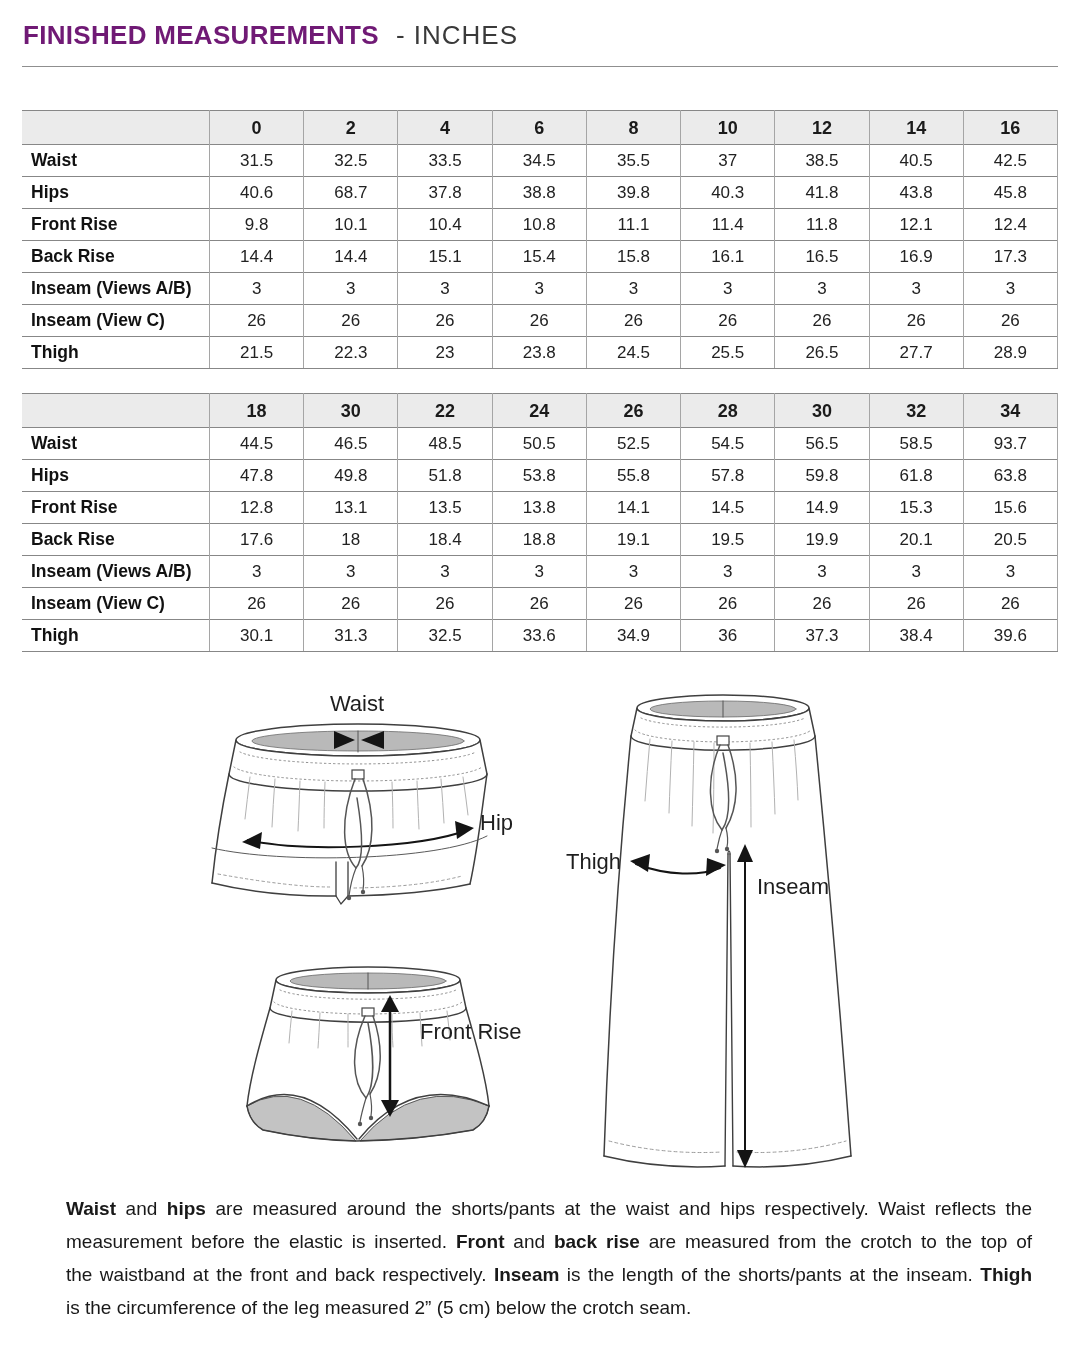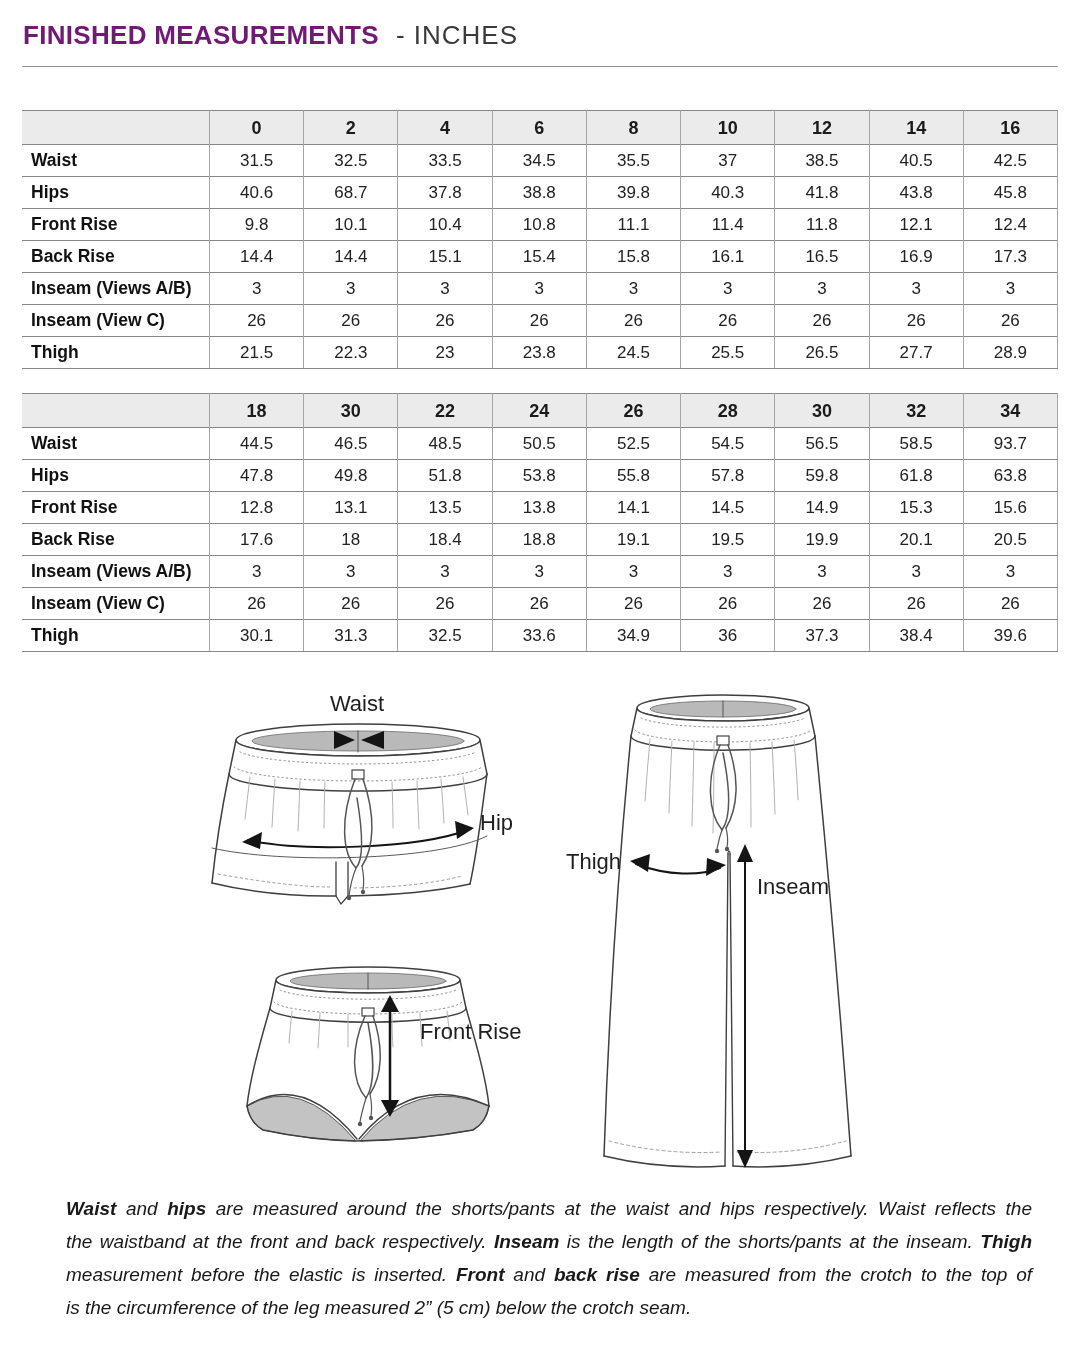--- a/index.html
+++ b/index.html
@@ -15,21 +15,21 @@
   .size-table th{background:#ebebeb;font-weight:700;height:33px;font-size:18px;color:#1a1a1a;}
   .size-table td{height:31px;font-size:17px;text-align:center;color:#222;font-weight:400;}
   .size-table td.rowlabel{text-align:left;padding-left:9px;font-weight:700;font-size:17.5px;color:#111;}
   .size-table th.rowlabel-col{width:187px;}
   .size-table tbody tr:last-child td{border-bottom:1px solid #878787;}
   #tbl-a{top:110px;}
   #tbl-b{top:393px;}
   .diagrams{position:absolute;left:0;top:678px;}
   .diagrams text{font-family:"Liberation Sans","DejaVu Sans",sans-serif;font-size:22px;fill:#1e1e1e;}
   .notes{position:absolute;left:66px;top:1192px;width:966px;font-size:19px;line-height:33px;color:#191919;}
-  .note-line{text-align:justify;text-align-last:justify;font-style:italic;}
+  .note-line{text-align:justify;text-align-last:justify;}
   .note-line:last-child{text-align-last:left;}
   .note-line b{font-weight:700;}
 </style>
 </head>
 <body>
 
 <div class="page">
 
   <div class="title">
     <span class="t-bold">FINISHED MEASUREMENTS</span><span class="t-light">- INCHES</span>
@@ -363,18 +363,18 @@
         <polygon points="745,166 737,184 753,184" fill="#141414"></polygon>
         <polygon points="745,490 737,472 753,472" fill="#141414"></polygon>
       </g>
       <text x="566" y="191" text-anchor="start">Thigh</text>
       <text x="757" y="216" text-anchor="start">Inseam</text>
     </g>
   </svg>
 
   <div class="notes">
       <div class="note-line"><b>Waist</b><span> and </span><b>hips</b><span> are measured around the shorts/pants at the waist and hips respectively. Waist reflects the</span></div>
+      <div class="note-line"><span>measurement before the elastic is inserted. </span><b>Front</b><span> and </span><b>back rise</b><span> are measured from the crotch to the top of</span></div>
       <div class="note-line"><span>the waistband at the front and back respectively. </span><b>Inseam</b><span> is the length of the shorts/pants at the inseam. </span><b>Thigh</b></div>
-      <div class="note-line"><span>measurement before the elastic is inserted. </span><b>Front</b><span> and </span><b>back rise</b><span> are measured from the crotch to the top of</span></div>
       <div class="note-line"><span>is the circumference of the leg measured 2” (5 cm) below the crotch seam.</span></div>
     </div>
 
 </div>
 
 </body></html>

